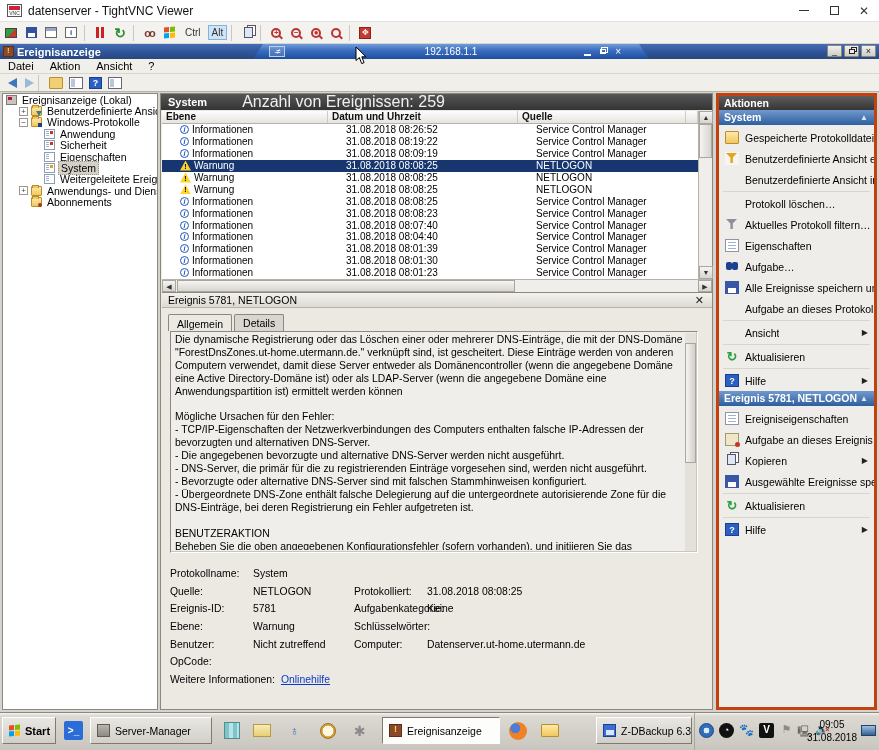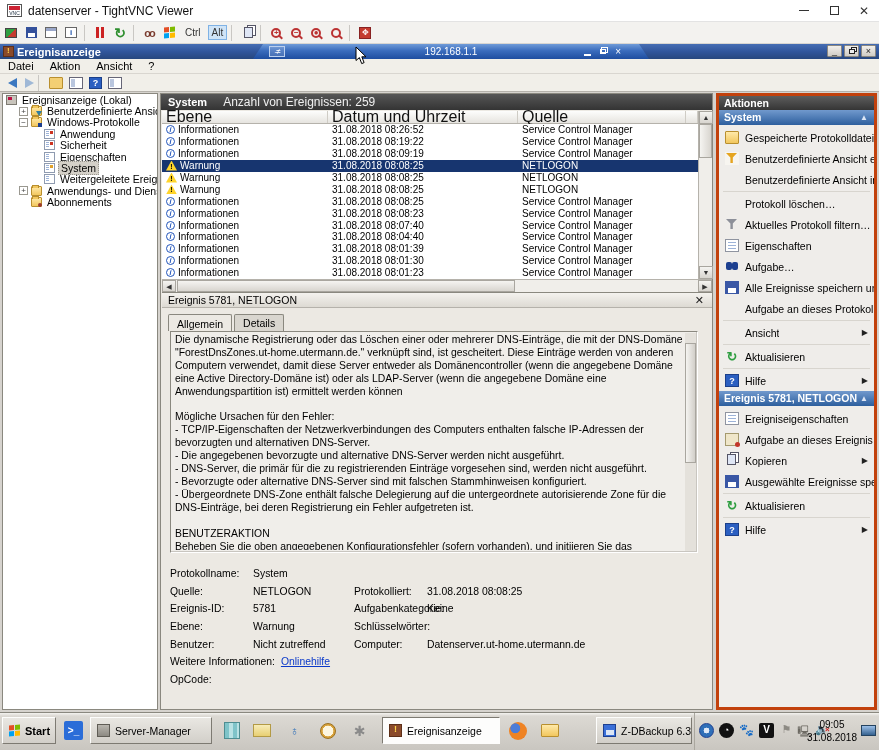--- a/index.html
+++ b/index.html
@@ -94,28 +94,28 @@
   .ti-log.ev::after { content:""; position:absolute; right:1px; top:1px; width:3px; height:3px; background:#cc3322; }
   .ti-log.ev2::after { content:""; position:absolute; right:1px; top:1px; width:3px; height:3px; background:#e0a12b; }
   .trow .tlabel { padding:0 2px; }
   .trow.selected .tlabel { background:#d4d0c8; border:1px dotted #9a978f; }
 
   #splitter { left:158px; top:93px; width:2px; height:617px; background:#d6d3ce; }
 
   #list-panel { left:160px; top:93px; width:553px; height:617px; background:#ece9e3; border:1px solid #8a887f; }
   #list-header { left:0; top:0; width:551px; height:16px; background:linear-gradient(180deg,#565656,#343434); color:#fff; display:flex; align-items:center; }
   #list-log-name { font-weight:bold; font-size:11px; margin-left:7px; }
-  #list-count { font-size:12px; margin-left:16px; color:#f0f0f0; }
+  #list-count { font-size:16px; margin-left:35px; color:#f0f0f0; }
   #col-header { left:1px; top:17px; width:536px; height:13px; display:flex; background:linear-gradient(180deg,#fdfdfc,#e6e4df); border-bottom:1px solid #b5b2ab; }
-  .colh { border-right:1px solid #cfccc5; font-size:16px; padding:0 4px; line-height:12px; color:#111; }
+  .colh { border-right:1px solid #cfccc5; font-size:10px; padding:0 4px; line-height:12px; color:#111;font-weight:bold; }
   .col1 { width:166px; } .col2 { width:190px; } .col3 { width:168px; } .col4 { flex:1; }
   #rows { left:1px; top:30px; width:536px; height:155px; background:#fff; overflow:hidden; }
   .erow { height:11.9px; display:flex; align-items:center; font-size:10px; white-space:nowrap; }
   .erow.selected { background:#17356f; color:#fff; }
-  .ecell { padding:0 4px; overflow:hidden; }
+  .ecell { padding:0 18px; overflow:hidden; }
   .e-level { width:166px; display:flex; align-items:center; gap:3px; }
   .e-dt { width:190px; } .e-src { width:168px; }
   .lv-icon { flex:none; }
   .lv-info { width:9px; height:9px; border-radius:50%; background:#fff; border:1px solid #2255bb; color:#2255bb; font-size:7px; line-height:8px; text-align:center; font-style:italic; font-weight:bold; }
   .lv-warn { width:11px; height:10px; background:#ffd42a; clip-path:polygon(50% 0,100% 100%,0 100%); color:#000; font-size:7px; line-height:11px; text-align:center; font-weight:bold; }
   #vscroll { left:537px; top:17px; width:14px; height:168px; background:#f0eeea; border-left:1px solid #b5b2ab; }
   .sbtn { width:14px; height:13px; background:linear-gradient(180deg,#f5f4f1,#d8d5cf); border:1px solid #a9a69f; font-size:7px; text-align:center; line-height:12px; color:#333; }
   #vthumb { position:absolute; left:0px; top:13px; width:13px; height:34px; background:linear-gradient(90deg,#f5f4f1,#d8d5cf); border:1px solid #a9a69f; }
   #vscroll .down { position:absolute; bottom:0; }
   #hscroll { left:1px; top:185px; width:550px; height:13px; background:#f0eeea; display:flex; border-top:1px solid #b5b2ab; }
@@ -554,29 +554,29 @@
           <span class="fl1">Ebene:</span>
           <span class="fv1">Warnung</span>
           <span class="fl2">Schlüsselwörter:</span>
         </div>
         <div class="frow">
           <span class="fl1">Benutzer:</span>
           <span class="fv1">Nicht zutreffend</span>
           <span class="fl2">Computer:</span>
           <span class="fv2">Datenserver.ut-home.utermann.de</span>
         </div>
+        <div class="frow">
+          <span class="fl1">OpCode:</span>
+          <span class="fv1"></span>
+          <span class="fl2"></span>
+          <span class="fv2"></span>
+        </div>
         <div class="frow haslink">
           <span class="fl1">Weitere Informationen:</span>
           <span class="fv1 linkval">Onlinehilfe</span>
-          <span class="fl2"></span>
-          <span class="fv2"></span>
-        </div>
-        <div class="frow">
-          <span class="fl1">OpCode:</span>
-          <span class="fv1"></span>
           <span class="fl2"></span>
           <span class="fv2"></span>
         </div>
       </div>
   </div>
 </div>
 
 <div class="abs" id="actions-panel">
   <div id="actions-title">Aktionen</div>
   <div id="actions-body">

